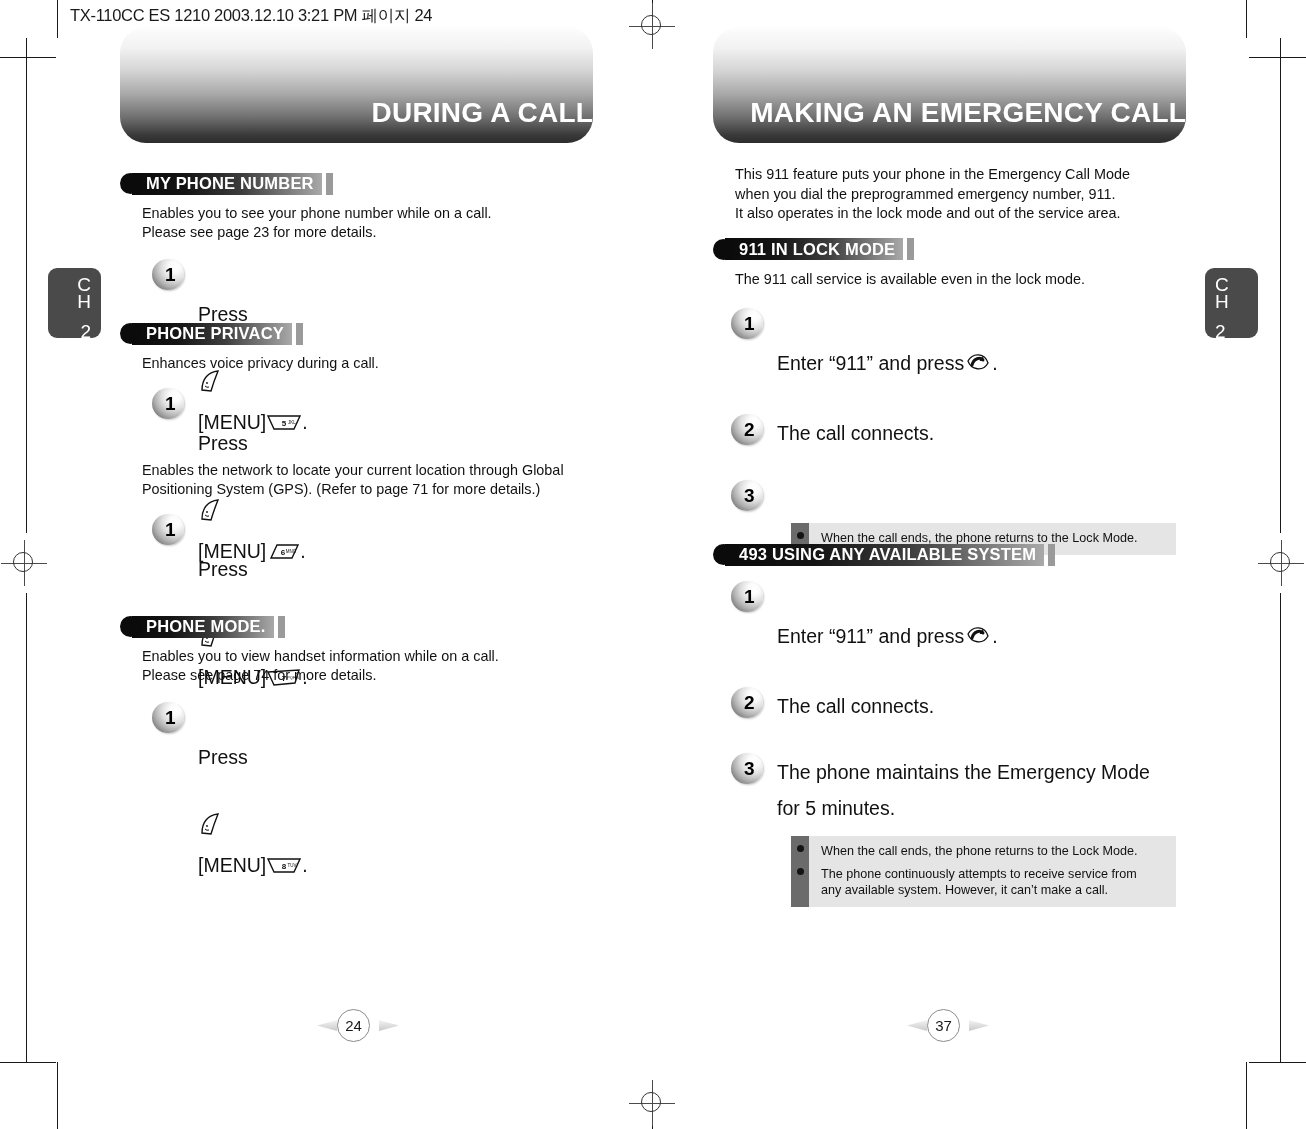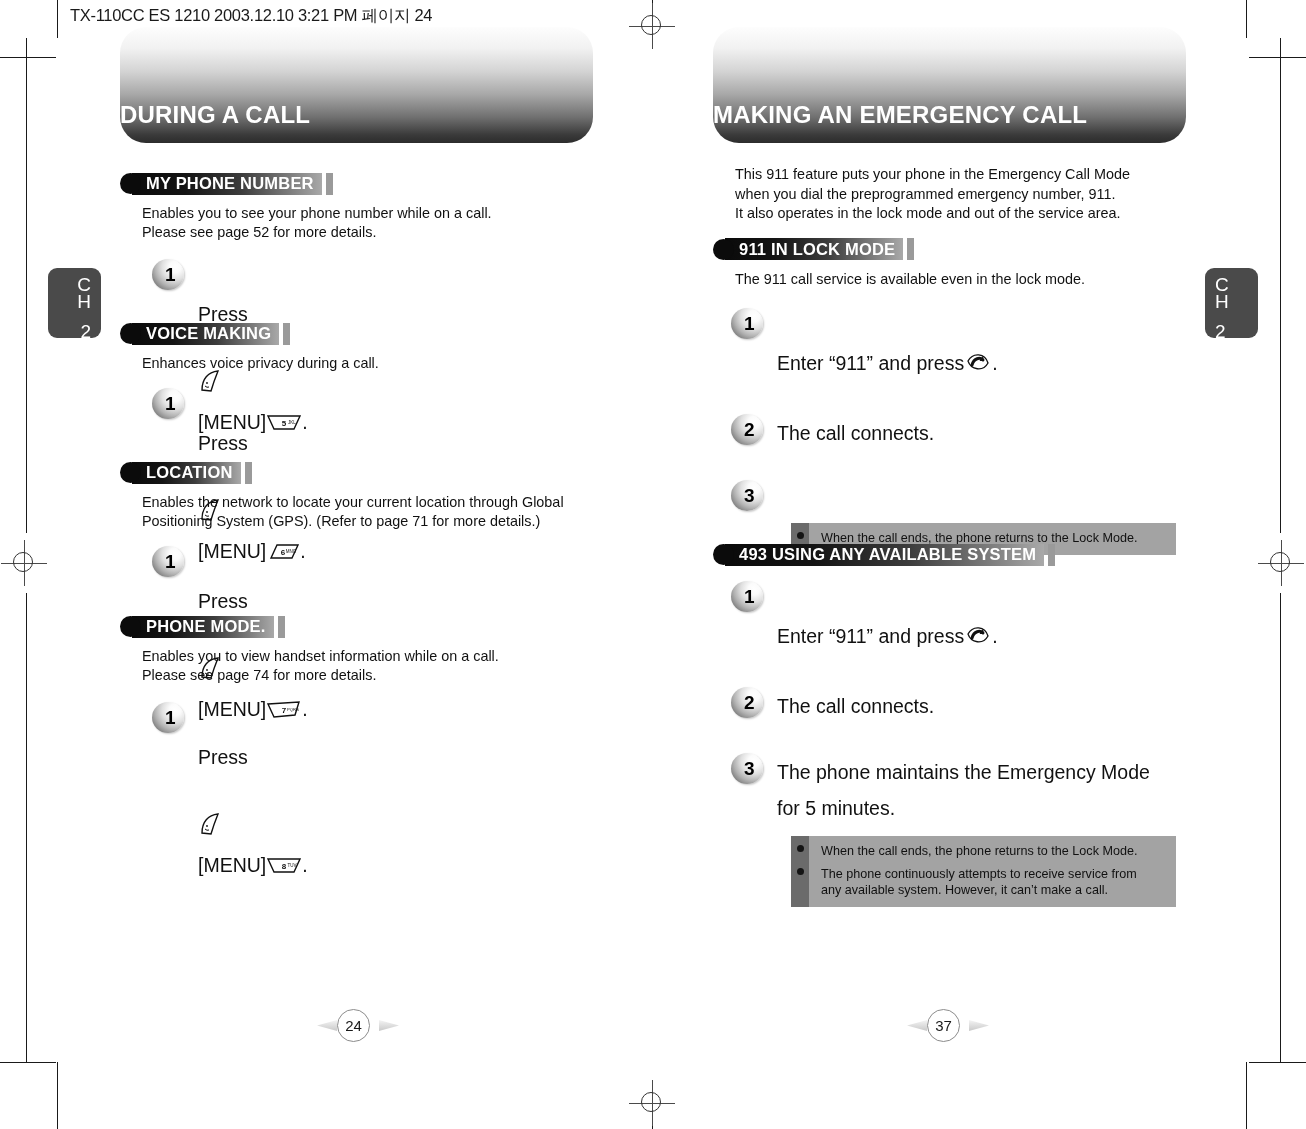--- a/index.html
+++ b/index.html
@@ -80,23 +80,23 @@
       #fdfdfd 0%, #f2f2f2 18%, #d4d4d4 38%,
       #a8a8a8 58%, #6f6f6f 78%, #3a3a3a 93%, #2c2c2c 100%);
     box-sizing: border-box;
   }
   .page.left  .title-banner { left: 60px; }
   .page.right .title-banner { left: 62px; }
   .title-banner .title-text {
     position: absolute;
     left: 0; right: 0;
     bottom: 14px;
-    text-align: left;
+    text-align: right;
     color: #ffffff;
-    font-size: 24px;
+    font-size: 28px;
     font-weight: bold;
     letter-spacing: 0.2px;
   }
 
   
   .ch-tab {
     position: absolute;
     top: 268px;
     width: 53px;
     height: 70px;
@@ -252,21 +252,21 @@
   }
   .note-bullets .nb {
     width: 7px;
     height: 7px;
     border-radius: 50%;
     background: #141414;
     margin: 0 auto 16px auto;
   }
   .note-body {
     flex: 1 1 auto;
-    background: #a3a3a3;
+    background: #e5e5e5;
     padding: 7px 10px 8px 12px;
     box-sizing: border-box;
   }
   .note-item {
     font-size: 12.6px;
     line-height: 16.5px;
     color: #111111;
     margin-bottom: 6px;
     white-space: pre-line;
   }
@@ -353,21 +353,21 @@
     <div class="title-text">DURING A CALL</div>
   </div>
 
   <div class="content" style="top:172px;">
     <div class="section-head">
       <div class="dot"></div>
       <div class="bar">MY PHONE NUMBER</div>
       <div class="end-tab"></div>
     </div>
     <div class="body-text">Enables you to see your phone number while on a call.
-Please see page 52 for more details.</div>
+Please see page 23 for more details.</div>
 
     <div class="step" style="margin-top:16px;">
       <div class="step-orb">
         <div class="orb"></div>
         <div class="orb-num">1</div>
       </div>
       <div class="step-text">
         <span>Press</span>
         <span class="key-ico">
           <svg width="22" height="24" viewBox="0 0 22 24">
@@ -381,21 +381,21 @@
               <text x="17" y="13" font-size="8" font-family="Liberation Sans, sans-serif" font-weight="bold" text-anchor="middle" fill="#111">5</text>
               <text x="25" y="11" font-size="4.5" font-family="Liberation Sans, sans-serif" text-anchor="middle" fill="#111">JKL</text>
             </svg></span><span>.</span>
       </div>
     </div>
   </div>
 
   <div class="content" style="top:322px;">
     <div class="section-head">
       <div class="dot"></div>
-      <div class="bar">VOICE MAKING</div>
+      <div class="bar">PHONE PRIVACY</div>
       <div class="end-tab"></div>
     </div>
     <div class="body-text">Enhances voice privacy during a call.</div>
 
     <div class="step" style="margin-top:14px;">
       <div class="step-orb">
         <div class="orb"></div>
         <div class="orb-num">1</div>
       </div>
       <div class="step-text">
@@ -410,25 +410,20 @@
         <span>[MENU]</span><span class="key-ico"><svg width="32" height="20" viewBox="0 0 32 20">
               <path d="M4 16 L10 3 L31 3 L25 16 Z" fill="none" stroke="#111" stroke-width="1.4"></path>
               <text x="16" y="13" font-size="8" font-family="Liberation Sans, sans-serif" font-weight="bold" text-anchor="middle" fill="#111">6</text>
               <text x="24" y="11" font-size="4.5" font-family="Liberation Sans, sans-serif" text-anchor="middle" fill="#111">MNO</text>
             </svg></span><span>.</span>
       </div>
     </div>
   </div>
 
   <div class="content" style="top:461px;">
-    <div class="section-head">
-      <div class="dot"></div>
-      <div class="bar">LOCATION</div>
-      <div class="end-tab"></div>
-    </div>
     <div class="body-text">Enables the network to locate your current location through Global
 Positioning System (GPS). (Refer to page 71 for more details.)</div>
 
     <div class="step" style="margin-top:14px;">
       <div class="step-orb">
         <div class="orb"></div>
         <div class="orb-num">1</div>
       </div>
       <div class="step-text">
         <span>Press</span>

